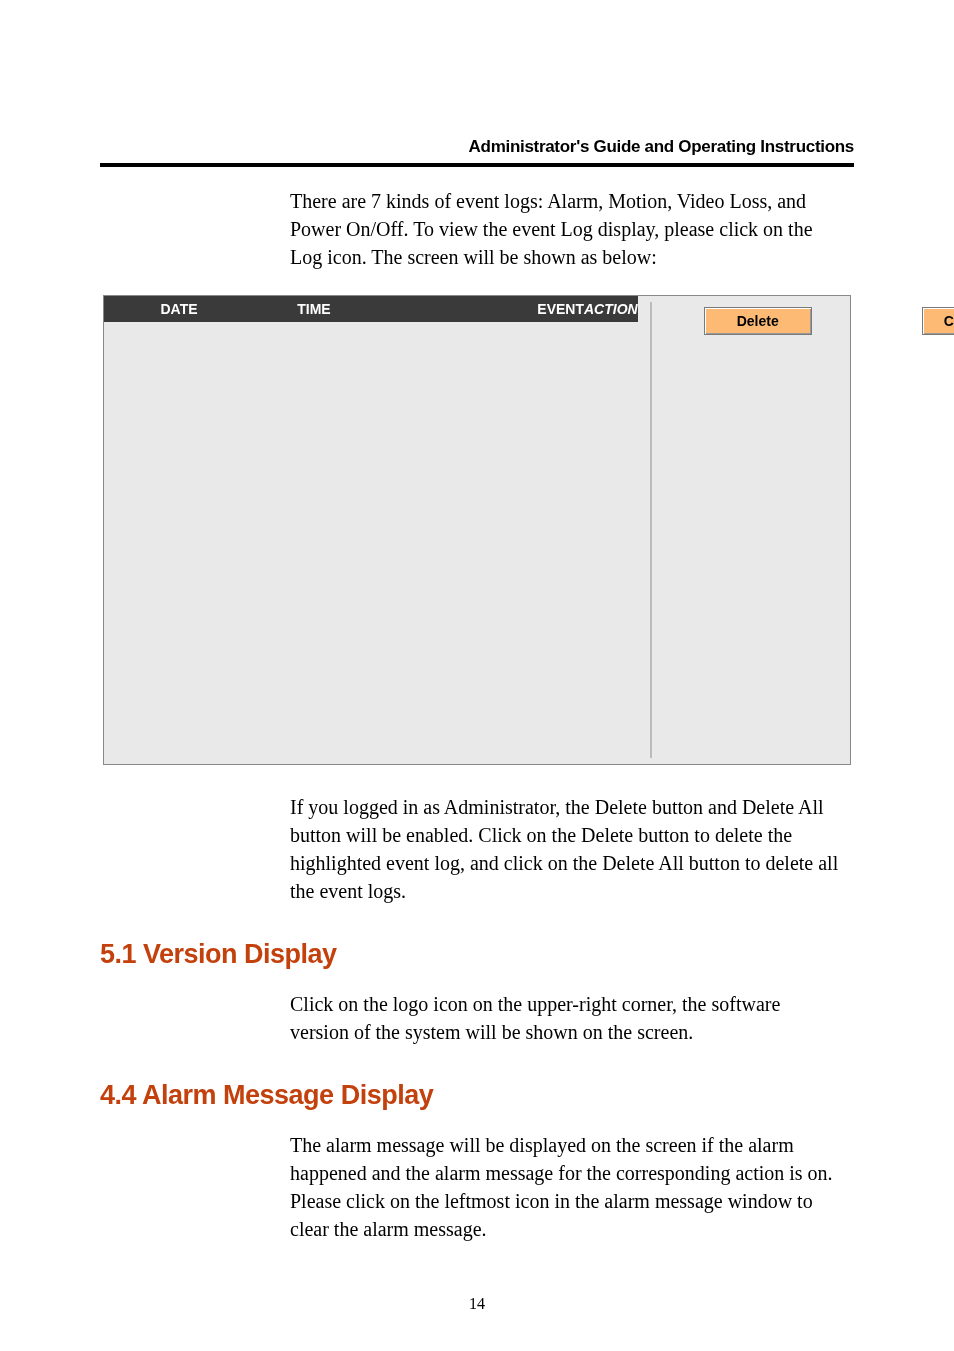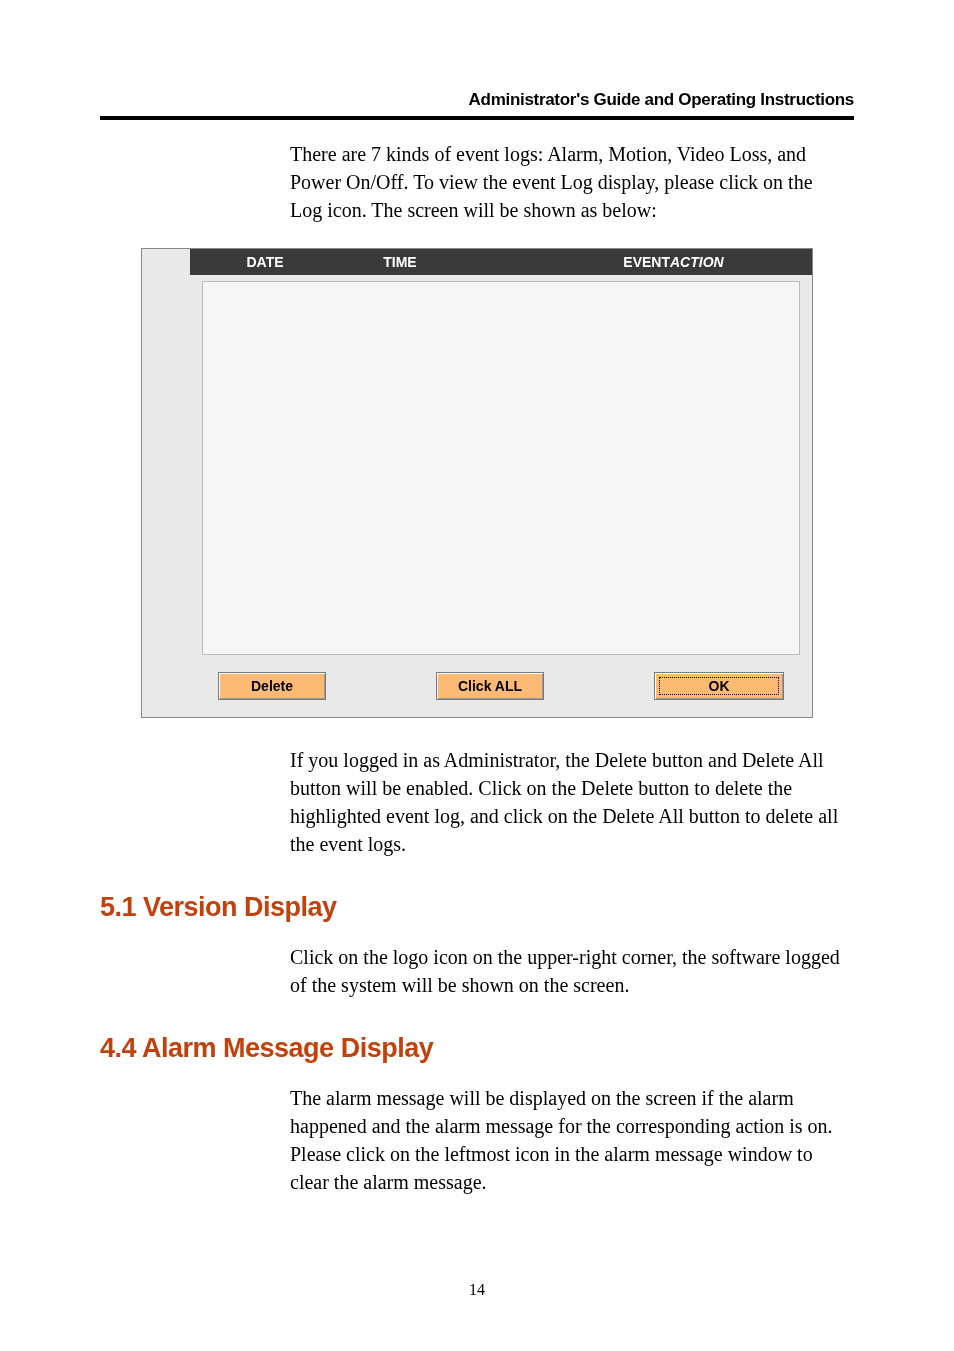--- a/index.html
+++ b/index.html
@@ -6,20 +6,21 @@
     body {
       background: #ffffff;
       width: 954px;
       height: 1351px;
       font-family: Georgia, 'Times New Roman', serif;
       position: relative;
       padding: 90px 100px 50px 100px;
     }
     .header-section {
       margin-bottom: 12px;
+      margin-top: 47px;
     }
     .header-title {
       font-family: Arial, Helvetica, sans-serif;
       font-weight: bold;
       font-size: 17px;
       color: #000;
       text-align: right;
       letter-spacing: -0.3px;
     }
     .header-divider {
@@ -31,29 +32,28 @@
     .body-text {
       font-family: 'Times New Roman', Times, serif;
       font-size: 20px;
       line-height: 1.4;
       color: #000;
       margin-left: 190px;
       margin-right: 10px;
       margin-bottom: 24px;
     }
     .dialog-box {
-      width: 672px;
+      width: 748px;
       height: 470px;
       margin: 0 auto 28px auto;
       background: #e9e9e9;
       border: 1px solid #888;
       position: relative;
       display: flex;
-      flex-direction: column;
-      padding-left: 48px;
+      flex-direction: row;
     }
     .dialog-header {
       display: flex;
       background: #3a3a3a;
       height: 26px;
       align-items: center;
     }
     .col-date { width: 150px; text-align: center; }
     .col-time { width: 120px; text-align: center; }
     .col-event { width: 210px; text-align: right; padding-left: 22px; }
@@ -99,21 +99,21 @@
       font-family: Arial, Helvetica, sans-serif;
       font-weight: 900;
       font-size: 27px;
       color: #c2410c;
       margin-top: 34px;
       margin-bottom: 20px;
       letter-spacing: -0.5px;
     }
     .page-number {
       position: absolute;
-      bottom: 52px;
+      bottom: 38px;
       left: 0;
       right: 0;
       text-align: center;
       font-family: 'Times New Roman', Times, serif;
       font-size: 16px;
     }
   </style>
 </head>
 <body>
 
@@ -135,18 +135,18 @@
   <div class="dialog-footer">
     <button class="btn">Delete</button>
     <button class="btn">Click ALL</button>
     <button class="btn ok">OK</button>
   </div>
 </div>
 
 <p class="body-text">If you logged in as Administrator, the Delete button and Delete All button will be enabled.   Click on the Delete button to delete the highlighted event log, and click on the Delete All button to delete all the event logs.</p>
 
 <h2 class="section-heading">5.1 Version Display</h2>
-<p class="body-text">Click on the logo icon on the upper-right corner, the software logged of the system will be shown on the screen.</p>
+<p class="body-text">Click on the logo icon on the upper-right corner, the software version of the system will be shown on the screen.</p>
 
 <h2 class="section-heading">4.4 Alarm Message Display</h2>
 <p class="body-text">The alarm message will be displayed on the screen if the alarm happened and the alarm message for the corresponding action is on.   Please click on the leftmost icon in the alarm message window to clear the alarm message.</p>
 
 <div class="page-number">14</div>
 
 </body></html>

